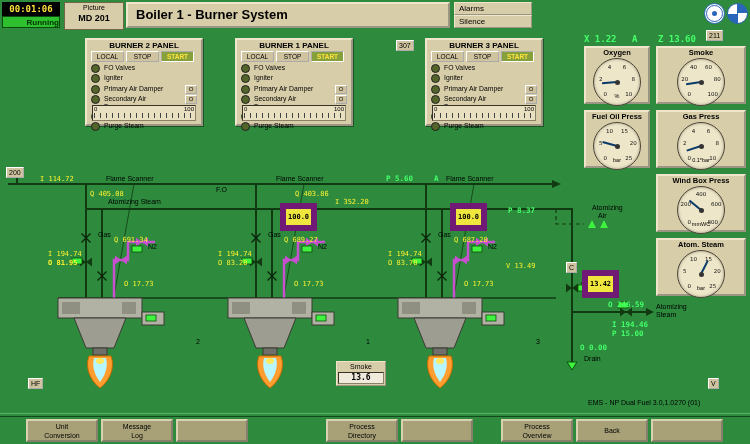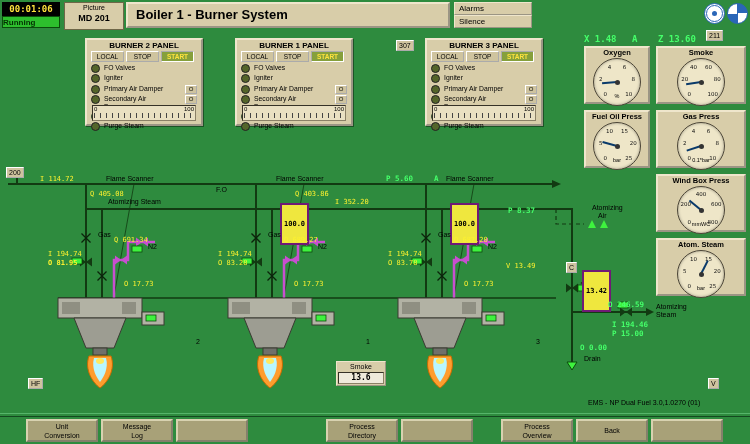--- a/index.html
+++ b/index.html
@@ -2,21 +2,21 @@
 <html><head>
 <meta charset="utf-8">
 <style>
   html{background:#123;}
   body{margin:0;width:750px;height:444px;position:relative;overflow:hidden;
        background:#2e8b3e;font-family:"Liberation Sans",sans-serif;}
   
   #clock{position:absolute;left:2px;top:2px;width:58px;height:14px;background:#000;
          color:#ffe23d;font:bold 9px/14px "DejaVu Sans Mono",monospace;text-align:center;}
   #run{position:absolute;left:2px;top:16px;width:58px;height:12px;background:#2dbf2d;
-       color:#033003;font:bold 8px/12px "Liberation Sans",sans-serif;text-align:left;border:1px solid #0a4d0a;box-sizing:border-box;}
+       color:#033003;font:bold 8px/12px "Liberation Sans",sans-serif;text-align:right;border:1px solid #0a4d0a;box-sizing:border-box;}
   #pic{position:absolute;left:64px;top:2px;width:58px;height:26px;background:#d8cda9;
        border:1px solid #6e6748;text-align:center;}
   #pic .l1{font-size:7px;line-height:9px;}
   #pic .l2{font:bold 9px/13px "Liberation Sans",sans-serif;}
   #title{position:absolute;left:126px;top:2px;width:324px;height:26px;background:#d8cda9;
          border:2px outset #efe6cc;box-sizing:border-box;font:bold 13px/22px "Liberation Sans",sans-serif;
          padding-left:8px;color:#000;}
   #alarmbox{position:absolute;left:454px;top:2px;width:78px;height:26px;}
   #alarmbox button{display:block;width:100%;height:13px;background:#d8cda9;border:1px outset #efe6cc;
          font:8px/10px "Liberation Sans",sans-serif;padding:0;text-align:left;padding-left:4px;}
@@ -54,21 +54,21 @@
   .g-dial::after{content:"";position:absolute;left:20.5px;top:20.5px;width:5px;height:5px;border-radius:50%;background:#333;}
   .g-tick{position:absolute;width:14px;text-align:center;font:5.5px/6px "DejaVu Sans",sans-serif;color:#111;}
   .g-needle{position:absolute;left:22px;top:8px;width:2px;height:15px;background:#0a3a6a;transform-origin:1px 15px;}
   .g-unit{position:absolute;bottom:3px;width:100%;text-align:center;font-size:5.5px;color:#000;}
   
   #diagram-labels div{position:absolute;white-space:nowrap;}
   .yl{color:#fdf12f;font:7px "DejaVu Sans Mono",monospace;}
   .gr{color:#45ff6a;font:bold 7.5px "DejaVu Sans Mono",monospace;text-align:right;}
   .bk{color:#000;font:7px "Liberation Sans",sans-serif;}
   .ybox{background:#efe73e;color:#000;font:bold 7px "DejaVu Sans Mono",monospace;
-        border:2px solid #701a75;padding:15px 2px;text-align:right;}
+        border:6px solid #701a75;padding:4px 2px;text-align:right;}
   .tbox{background:#cfc49f;color:#000;font:7px/9px "Liberation Sans",sans-serif;
         border:1px outset #fff;padding:0 2px;}
   #smokebox{position:absolute;left:336px;top:361px;width:48px;background:#d8cda9;
         border:1px outset #efe6cc;text-align:center;}
   #smokebox .sl{font:7px/9px "Liberation Sans",sans-serif;color:#000;}
   #smokebox .sv{background:#efeadb;border:1px inset #8a8066;margin:1px;
         font:bold 8px/10px "DejaVu Sans Mono",monospace;color:#000;}
   
   #ridge{position:absolute;left:0;top:413px;width:750px;height:2px;
          border-top:1px solid #56b56a;border-bottom:1px solid #14491f;}
@@ -372,21 +372,21 @@
           <span>0</span>
           <span>100</span>
         </div>
         <div class="sc-ticks"></div>
       </div>
     </div>
   </div>
 
 <div class="readout" style="left:584px;top:34px">
   <span>X</span>
-  <span>1.48</span>
+  <span>1.22</span>
   <span class="rflag">A</span>
 </div>
 <div class="readout" style="left:658px;top:34px">
   <span>Z</span>
   <span>13.60</span>
   <span class="rflag"></span>
 </div>
 
 <div class="gauge" style="left:584px;top:46px;width:66px;height:58px">
   <div class="g-title">Oxygen</div>

